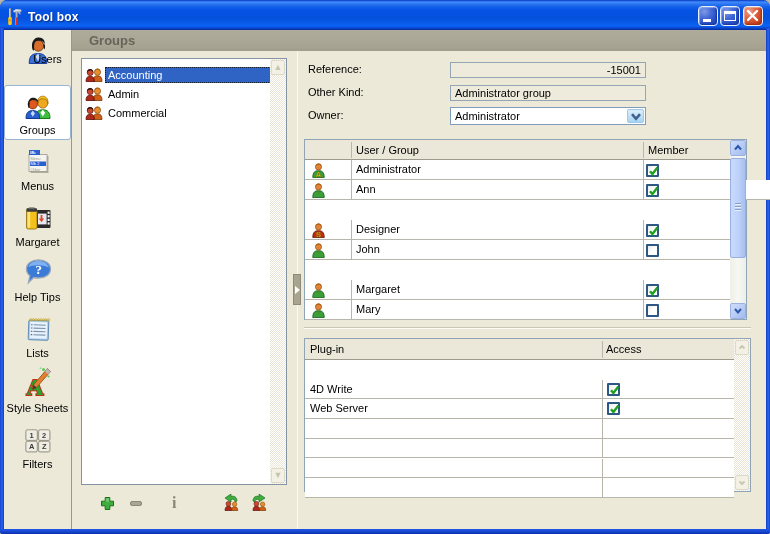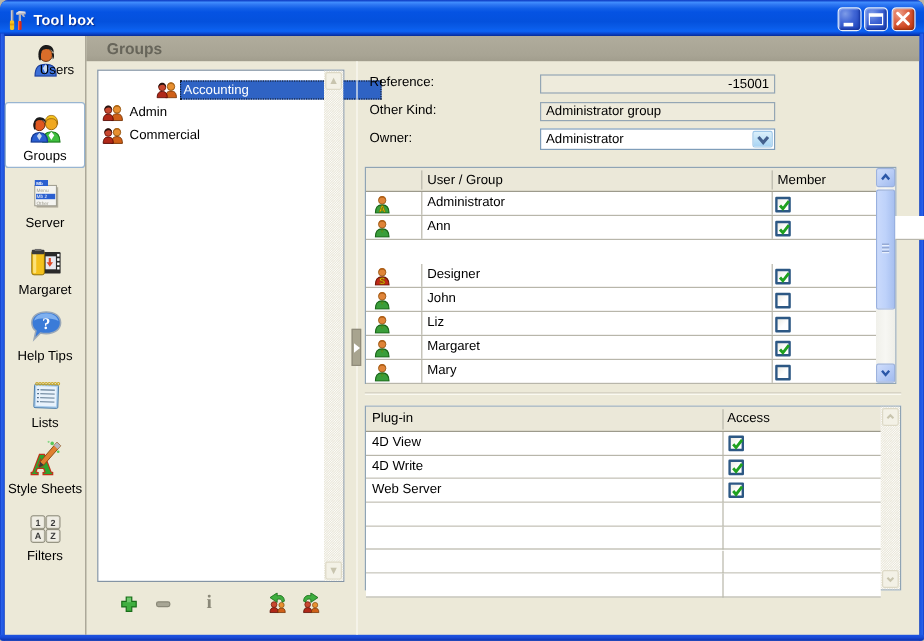--- a/index.html
+++ b/index.html
@@ -150,21 +150,21 @@
       <div class="sbicon" style="left:22px; top:119px; width:24px; height:26px;"><svg width="24" height="26" viewBox="0 0 24 26">
           <rect x="4.5" y="7" width="18" height="17" fill="#b2ae9e"></rect>
           <rect x="3" y="5.5" width="18" height="17" fill="#f4f4f0" stroke="#9a988a" stroke-width="0.8"></rect>
           <rect x="3" y="1" width="11" height="5" fill="#2a5fd0"></rect>
           <text x="4.2" y="5" font-size="3.8" font-weight="bold" fill="#fff" font-family="Liberation Sans">Mb</text>
           <text x="4.5" y="11" font-size="4" fill="#9a988a" font-family="Liberation Sans">Menu</text>
           <rect x="4" y="12.5" width="16" height="4.5" fill="#2a5fd0"></rect>
           <text x="4.5" y="16.2" font-size="4" fill="#fff" font-family="Liberation Sans">Mb 2</text>
           <text x="4.5" y="21.5" font-size="4" fill="#9a988a" font-family="Liberation Sans">Other</text>
         </svg></div>
-      <div class="sblabel" style="top:150px;">Server</div>
+      <div class="sblabel" style="top:150px;">Menus</div>
       <div class="sbicon" style="left:21px; top:176.5px; width:26px; height:24px;"><svg width="26" height="24" viewBox="0 0 26 24">
           <rect x="11" y="3" width="14.5" height="18" rx="1" fill="#2a2a2a"></rect>
           <rect x="13" y="6.6" width="8.6" height="10.8" fill="#e8e8f0"></rect>
           <rect x="22.6" y="4.6" width="2" height="2.2" fill="#fff"></rect>
           <rect x="22.6" y="8.2" width="2" height="2.2" fill="#fff"></rect>
           <rect x="22.6" y="11.8" width="2" height="2.2" fill="#fff"></rect>
           <rect x="22.6" y="15.4" width="2" height="2.2" fill="#fff"></rect>
           <path d="M15.6,8 L17.4,8 L17.4,11.6 L19.2,11.6 L16.5,15.2 L13.8,11.6 L15.6,11.6 Z" fill="#e04828"></path>
           <rect x="1.5" y="2" width="10.5" height="20" rx="1.8" fill="#f4c11c" stroke="#8a6a00" stroke-width="0.8"></rect>
           <rect x="2.6" y="3.2" width="2.6" height="17.6" rx="1.3" fill="#fce27a"></rect>
@@ -219,21 +219,21 @@
           <text x="19.2" y="9.0" font-size="7.5" font-weight="bold" text-anchor="middle" fill="#3a3a3a" font-family="Liberation Sans">2</text>
           <rect x="0.8" y="12.2" width="11.6" height="10.8" rx="1.6" fill="#d8d5c8" stroke="#8a8878" stroke-width="0.8"></rect>
           <rect x="1.8" y="13.0" width="9.6" height="9" rx="1.2" fill="#efede4"></rect>
           <text x="6.6" y="20.4" font-size="7.5" font-weight="bold" text-anchor="middle" fill="#3a3a3a" font-family="Liberation Sans">A</text>
           <rect x="13.4" y="12.2" width="11.6" height="10.8" rx="1.6" fill="#d8d5c8" stroke="#8a8878" stroke-width="0.8"></rect>
           <rect x="14.4" y="13.0" width="9.6" height="9" rx="1.2" fill="#efede4"></rect>
           <text x="19.2" y="20.4" font-size="7.5" font-weight="bold" text-anchor="middle" fill="#3a3a3a" font-family="Liberation Sans">Z</text>
         </svg></div>
       <div class="sblabel" style="top:427.5px;">Filters</div>
     <div id="listbox">
-      <div class="litem" style="top:7px;margin-left:45px;">
+      <div class="litem" style="top:7px;">
           <span class="licon"><svg width="18" height="15" viewBox="0 0 18 15">
               <path d="M8,14.5 C8,10.5 9.5,8.8 12.5,8.8 C15.5,8.8 17,10.5 17,14.5 Z" fill="#d06018" stroke="#7a3808" stroke-width="0.8"></path>
               <circle cx="12.5" cy="5.2" r="3.1" fill="#e89030" stroke="#8a5010" stroke-width="0.7"></circle>
               <path d="M9.6,5 C9.6,2.6 11,1.5 12.5,1.6 C14,1.5 15.4,2.6 15.4,5 C14.8,3.2 13.8,3 12.5,3 C11.2,3 10.2,3.2 9.6,5 Z" fill="#b06818"></path>
               <path d="M1,14.5 C1,10.8 2.4,9.2 5.2,9.2 C8,9.2 9.4,10.8 9.4,14.5 Z" fill="#b02818" stroke="#5a0e06" stroke-width="0.8"></path>
               <circle cx="5.2" cy="5.6" r="3" fill="#c84830" stroke="#6a1608" stroke-width="0.7"></circle>
               <path d="M2.1,6.2 C1.6,3 3.8,1.8 5.2,1.9 C6.6,1.8 8.6,3 8.3,6.2 C7.6,4 6.6,3.6 5.2,3.6 C3.8,3.6 2.6,4.2 2.1,6.2 Z" fill="#281410"></path>
             </svg></span>
           <span class="ltext lsel" style="left:22px;">Accounting</span>
         </div>
@@ -336,32 +336,20 @@
               <path d="M0.8,15.6 C0.8,10.2 2.8,8.7 6.5,8.7 C10.2,8.7 12.2,10.2 12.2,15.6 Z" fill="#3a9e3a" stroke="#1a641a" stroke-width="0.9"></path>
               <circle cx="6.5" cy="4.9" r="3.1" fill="#e08438" stroke="#96591b" stroke-width="0.7"></circle>
               <path d="M3.5,4.7 C3.7,2 5.3,1.3 6.5,1.4 C7.7,1.3 9.3,2 9.5,4.7 C8.6,3 7.8,2.7 6.5,2.7 C5.2,2.7 4.4,3 3.5,4.7 Z" fill="#b06018"></path>
               <path d="M5.4,9.2 L6.5,10.8 L7.6,9.2 L6.5,11.8 Z" fill="#b8d838" stroke="#3a7a10" stroke-width="0.4"></path>
             </svg></span>
           <span class="tname" style="left:51px;">John</span>
           <span class="colline" style="left:46px; height:19px;"></span>
           <span class="colline" style="left:338px; height:19px;"></span>
           <div class="cb" style="left:341px; top:4px;"></div>
         </div>
-        <div class="trow" style="top:120px; width:425px; height:20px;">
-          <span style="position:absolute; left:7px; top:2px;"><svg width="13" height="16" viewBox="0 0 13 16">
-              <path d="M0.8,15.6 C0.8,10.2 2.8,8.7 6.5,8.7 C10.2,8.7 12.2,10.2 12.2,15.6 Z" fill="#3a9e3a" stroke="#1a641a" stroke-width="0.9"></path>
-              <circle cx="6.5" cy="4.9" r="3.1" fill="#e08438" stroke="#96591b" stroke-width="0.7"></circle>
-              <path d="M3.5,4.7 C3.7,2 5.3,1.3 6.5,1.4 C7.7,1.3 9.3,2 9.5,4.7 C8.6,3 7.8,2.7 6.5,2.7 C5.2,2.7 4.4,3 3.5,4.7 Z" fill="#b06018"></path>
-              <path d="M5.4,9.2 L6.5,10.8 L7.6,9.2 L6.5,11.8 Z" fill="#b8d838" stroke="#3a7a10" stroke-width="0.4"></path>
-            </svg></span>
-          <span class="tname" style="left:51px;">Liz</span>
-          <span class="colline" style="left:46px; height:19px;"></span>
-          <span class="colline" style="left:338px; height:19px;"></span>
-          <div class="cb" style="left:341px; top:4px;"></div>
-        </div>
         <div class="trow" style="top:140px; width:425px; height:20px;">
           <span style="position:absolute; left:7px; top:2px;"><svg width="13" height="16" viewBox="0 0 13 16">
               <path d="M0.8,15.6 C0.8,10.2 2.8,8.7 6.5,8.7 C10.2,8.7 12.2,10.2 12.2,15.6 Z" fill="#3a9e3a" stroke="#1a641a" stroke-width="0.9"></path>
               <circle cx="6.5" cy="4.9" r="3.1" fill="#e08438" stroke="#96591b" stroke-width="0.7"></circle>
               <path d="M3.5,4.7 C3.7,2 5.3,1.3 6.5,1.4 C7.7,1.3 9.3,2 9.5,4.7 C8.6,3 7.8,2.7 6.5,2.7 C5.2,2.7 4.4,3 3.5,4.7 Z" fill="#b06018"></path>
               <path d="M5.4,9.2 L6.5,10.8 L7.6,9.2 L6.5,11.8 Z" fill="#b8d838" stroke="#3a7a10" stroke-width="0.4"></path>
             </svg></span>
           <span class="tname" style="left:51px;">Margaret</span>
           <span class="colline" style="left:46px; height:19px;"></span>
           <span class="colline" style="left:338px; height:19px;"></span>
@@ -397,29 +385,20 @@
             </svg></div>
         </div>
       </div>
     <div id="groove"></div>
     <div class="tbl" id="tbl2">
         <div class="thead" style="width:429px; height:21px;">
           <span class="tname" style="left:5px; top:1px;">Plug-in</span>
           <span class="tname" style="left:301px; top:1px;">Access</span>
           <span class="colline" style="left:297px; top:2px; height:17px;"></span>
         </div>
-        <div class="trow" style="top:21.0px; width:429px; height:19.7px;">
-          <span class="colline" style="left:297px; height:19.7px;"></span>
-          <span class="tname" style="left:5px;">4D View</span>
-          <div class="cb" style="left:302px; top:3px;">
-            <svg width="13" height="13" viewBox="0 0 13 13">
-              <path d="M3,6.2 L5.4,9 L10.4,2.6" stroke="#1fa11f" stroke-width="2.4" fill="none"></path>
-            </svg>
-          </div>
-        </div>
         <div class="trow" style="top:40.7px; width:429px; height:19.7px;">
           <span class="colline" style="left:297px; height:19.7px;"></span>
           <span class="tname" style="left:5px;">4D Write</span>
           <div class="cb" style="left:302px; top:3px;">
             <svg width="13" height="13" viewBox="0 0 13 13">
               <path d="M3,6.2 L5.4,9 L10.4,2.6" stroke="#1fa11f" stroke-width="2.4" fill="none"></path>
             </svg>
           </div>
         </div>
         <div class="trow" style="top:60.4px; width:429px; height:19.7px;">

